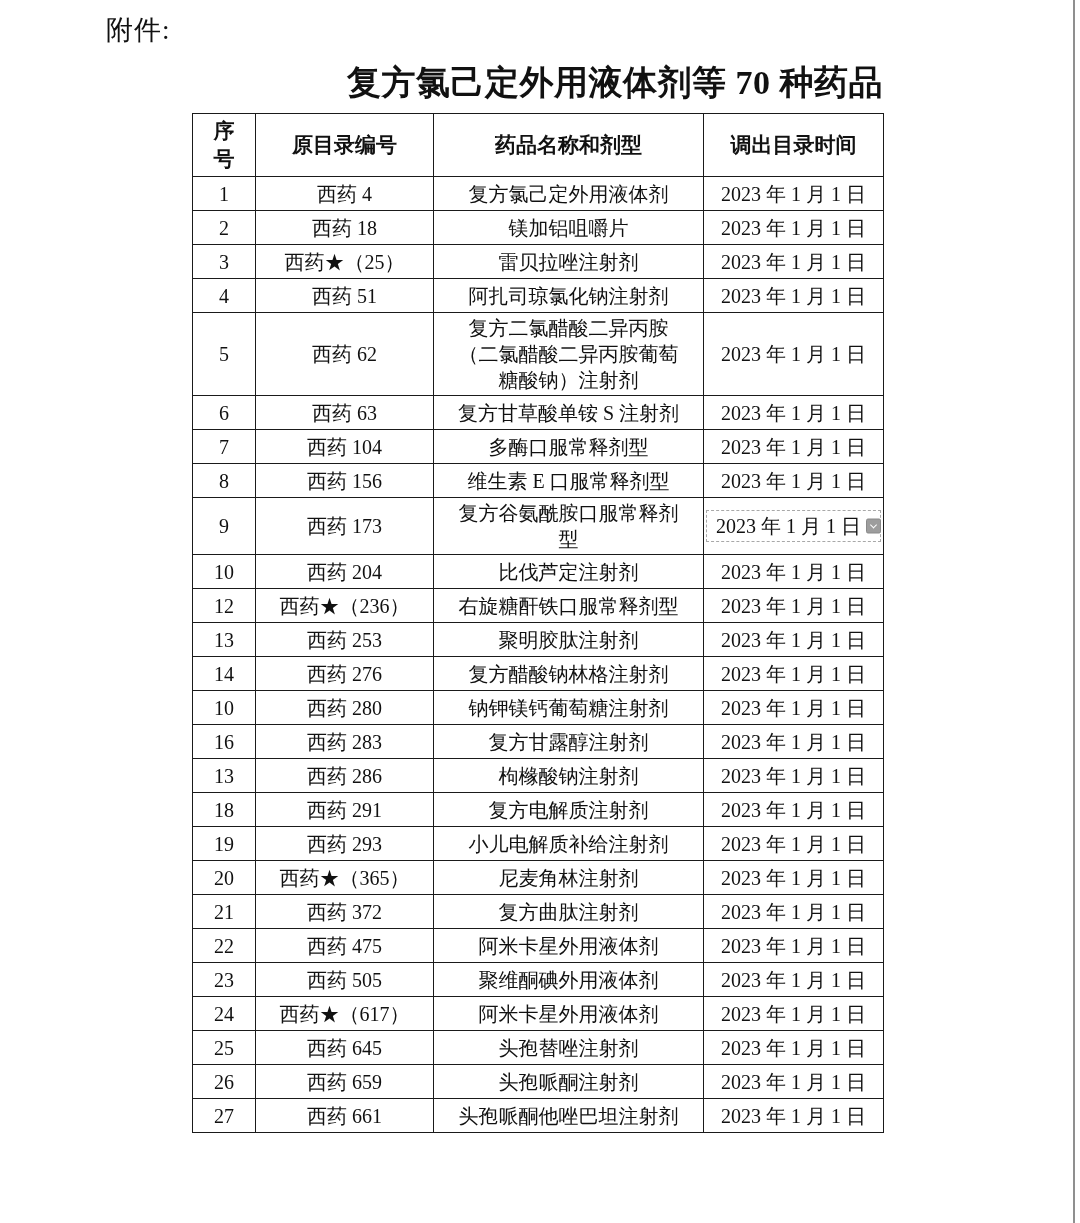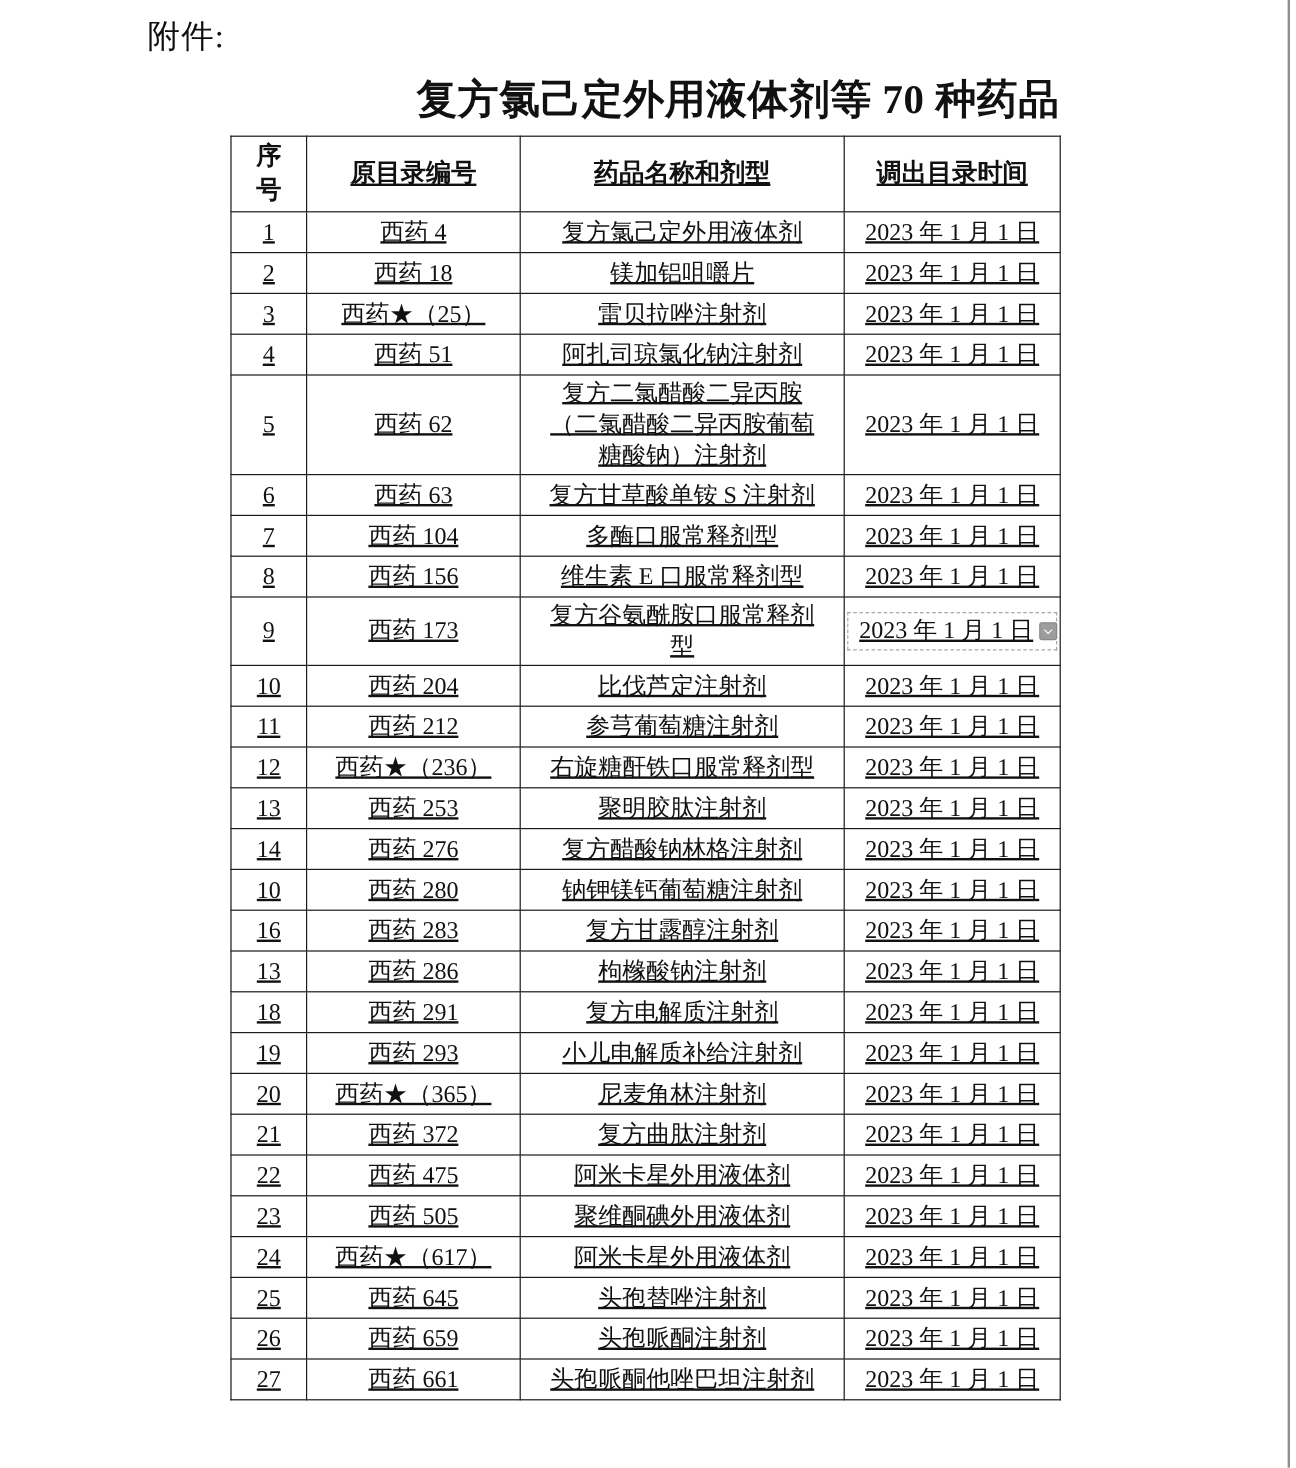--- a/index.html
+++ b/index.html
@@ -19,40 +19,39 @@
     color: var(--text);
   }
   .page-edge {
     position: absolute;
     left: 1073px; top: 0;
     width: 2px; height: 1223px;
     background: var(--page-edge);
   }
   .attachment {
     position: absolute;
-    left: 123px; top: 12px;
+    left: 106px; top: 12px;
     font-size: 27px;
     letter-spacing: 1px;
   }
   .doc-title {
     position: absolute;
     left: 172px; top: 60px;
     width: 711px;
     text-align: right;
     font-size: 34px;
     font-weight: bold;
     letter-spacing: 0.5px;
   }
   table.drug-table {
     position: absolute;
     left: 192px; top: 113px;
     width: 691px;
     border-collapse: collapse;
     table-layout: fixed;
-    text-decoration: underline;
   }
   .drug-table th, .drug-table td {
     border: 1.5px solid var(--border);
     text-align: center;
     vertical-align: middle;
   }
   .drug-table th {
     height: 63px;
     font-family: "Liberation Sans", "DejaVu Sans", sans-serif;
     font-weight: bold;
@@ -215,29 +214,20 @@
       <tr>
     <td class="cell-no">10</td>
     <td class="cell-code">西药 204</td>
     <td class="cell-name">比伐芦定注射剂</td>
     <td class="cell-date">
       <span class="date-plain">2023 年 1 月 1 日</span>
       
     </td>
   </tr>
       <tr>
-    <td class="cell-no">11</td>
-    <td class="cell-code">西药 212</td>
-    <td class="cell-name">参芎葡萄糖注射剂</td>
-    <td class="cell-date">
-      <span class="date-plain">2023 年 1 月 1 日</span>
-      
-    </td>
-  </tr>
-      <tr>
     <td class="cell-no">12</td>
     <td class="cell-code">西药★（236）</td>
     <td class="cell-name">右旋糖酐铁口服常释剂型</td>
     <td class="cell-date">
       <span class="date-plain">2023 年 1 月 1 日</span>
       
     </td>
   </tr>
       <tr>
     <td class="cell-no">13</td>

